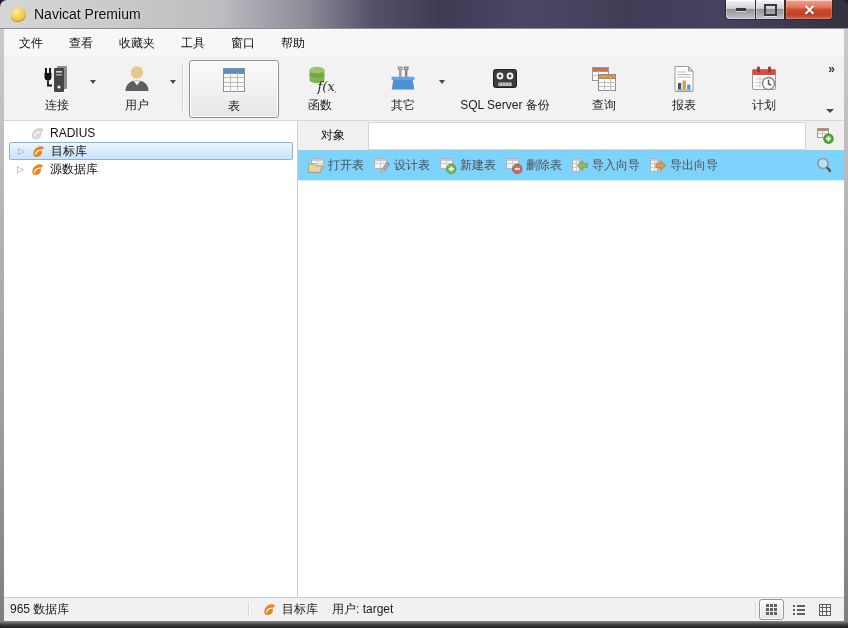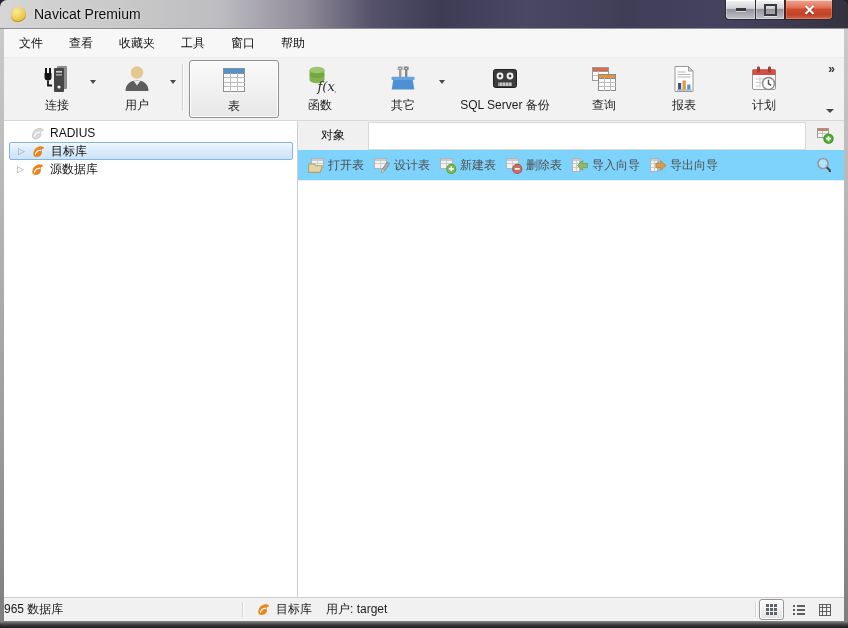--- a/index.html
+++ b/index.html
@@ -96,21 +96,21 @@
   .tabstrip-empty{flex:1;background:#fff;border:1px solid #d8d8d8;margin:1px 0 0;}
   .newtab-btn{width:38px;display:flex;align-items:center;justify-content:center;cursor:default;}
   .objtoolbar{height:30px;flex:0 0 30px;background:#7dd3fc;display:flex;align-items:center;padding:0 10px 0 9px;border-bottom:1px solid #ececec;}
   .obtn{display:flex;align-items:center;margin-right:9px;cursor:default;}
   .obtn .oicon{width:18px;height:17px;margin-right:3px;}
   .obtn .olabel{color:#4f4f4f;}
   .search-btn{margin-left:auto;width:20px;height:20px;display:flex;align-items:center;justify-content:center;cursor:default;}
   .content{flex:1;background:#fff;}
   
   .statusbar{height:23px;flex:0 0 23px;background:#f1f1f1;border-top:1px solid #cfcfcf;display:flex;align-items:center;color:#1c1c1c;}
-  .sb-left{width:238px;flex:0 0 238px;}
+  .sb-left{width:238px;flex:0 0 238px;padding-left:6px;}
   .sb-sep{width:1px;height:15px;background:#d6d6d6;box-shadow:1px 0 0 #fcfcfc;}
   .sb-conn{display:flex;align-items:center;padding-left:13px;}
   .sb-conn .cicon{width:15px;height:15px;margin-right:5px;}
   .sb-user{margin-left:14px;}
   .sb-right{margin-left:auto;display:flex;align-items:center;padding-right:8px;}
   .viewbtn{width:23px;height:19px;display:flex;align-items:center;justify-content:center;margin-left:3px;cursor:default;}
   .viewbtn.selected{border:1px solid #979797;border-radius:3px;background:linear-gradient(180deg,#fdfdfd,#e2e2e2);box-shadow:inset 0 0 0 1px #fff;}
   svg{display:block;}
 </style>
 </head>

